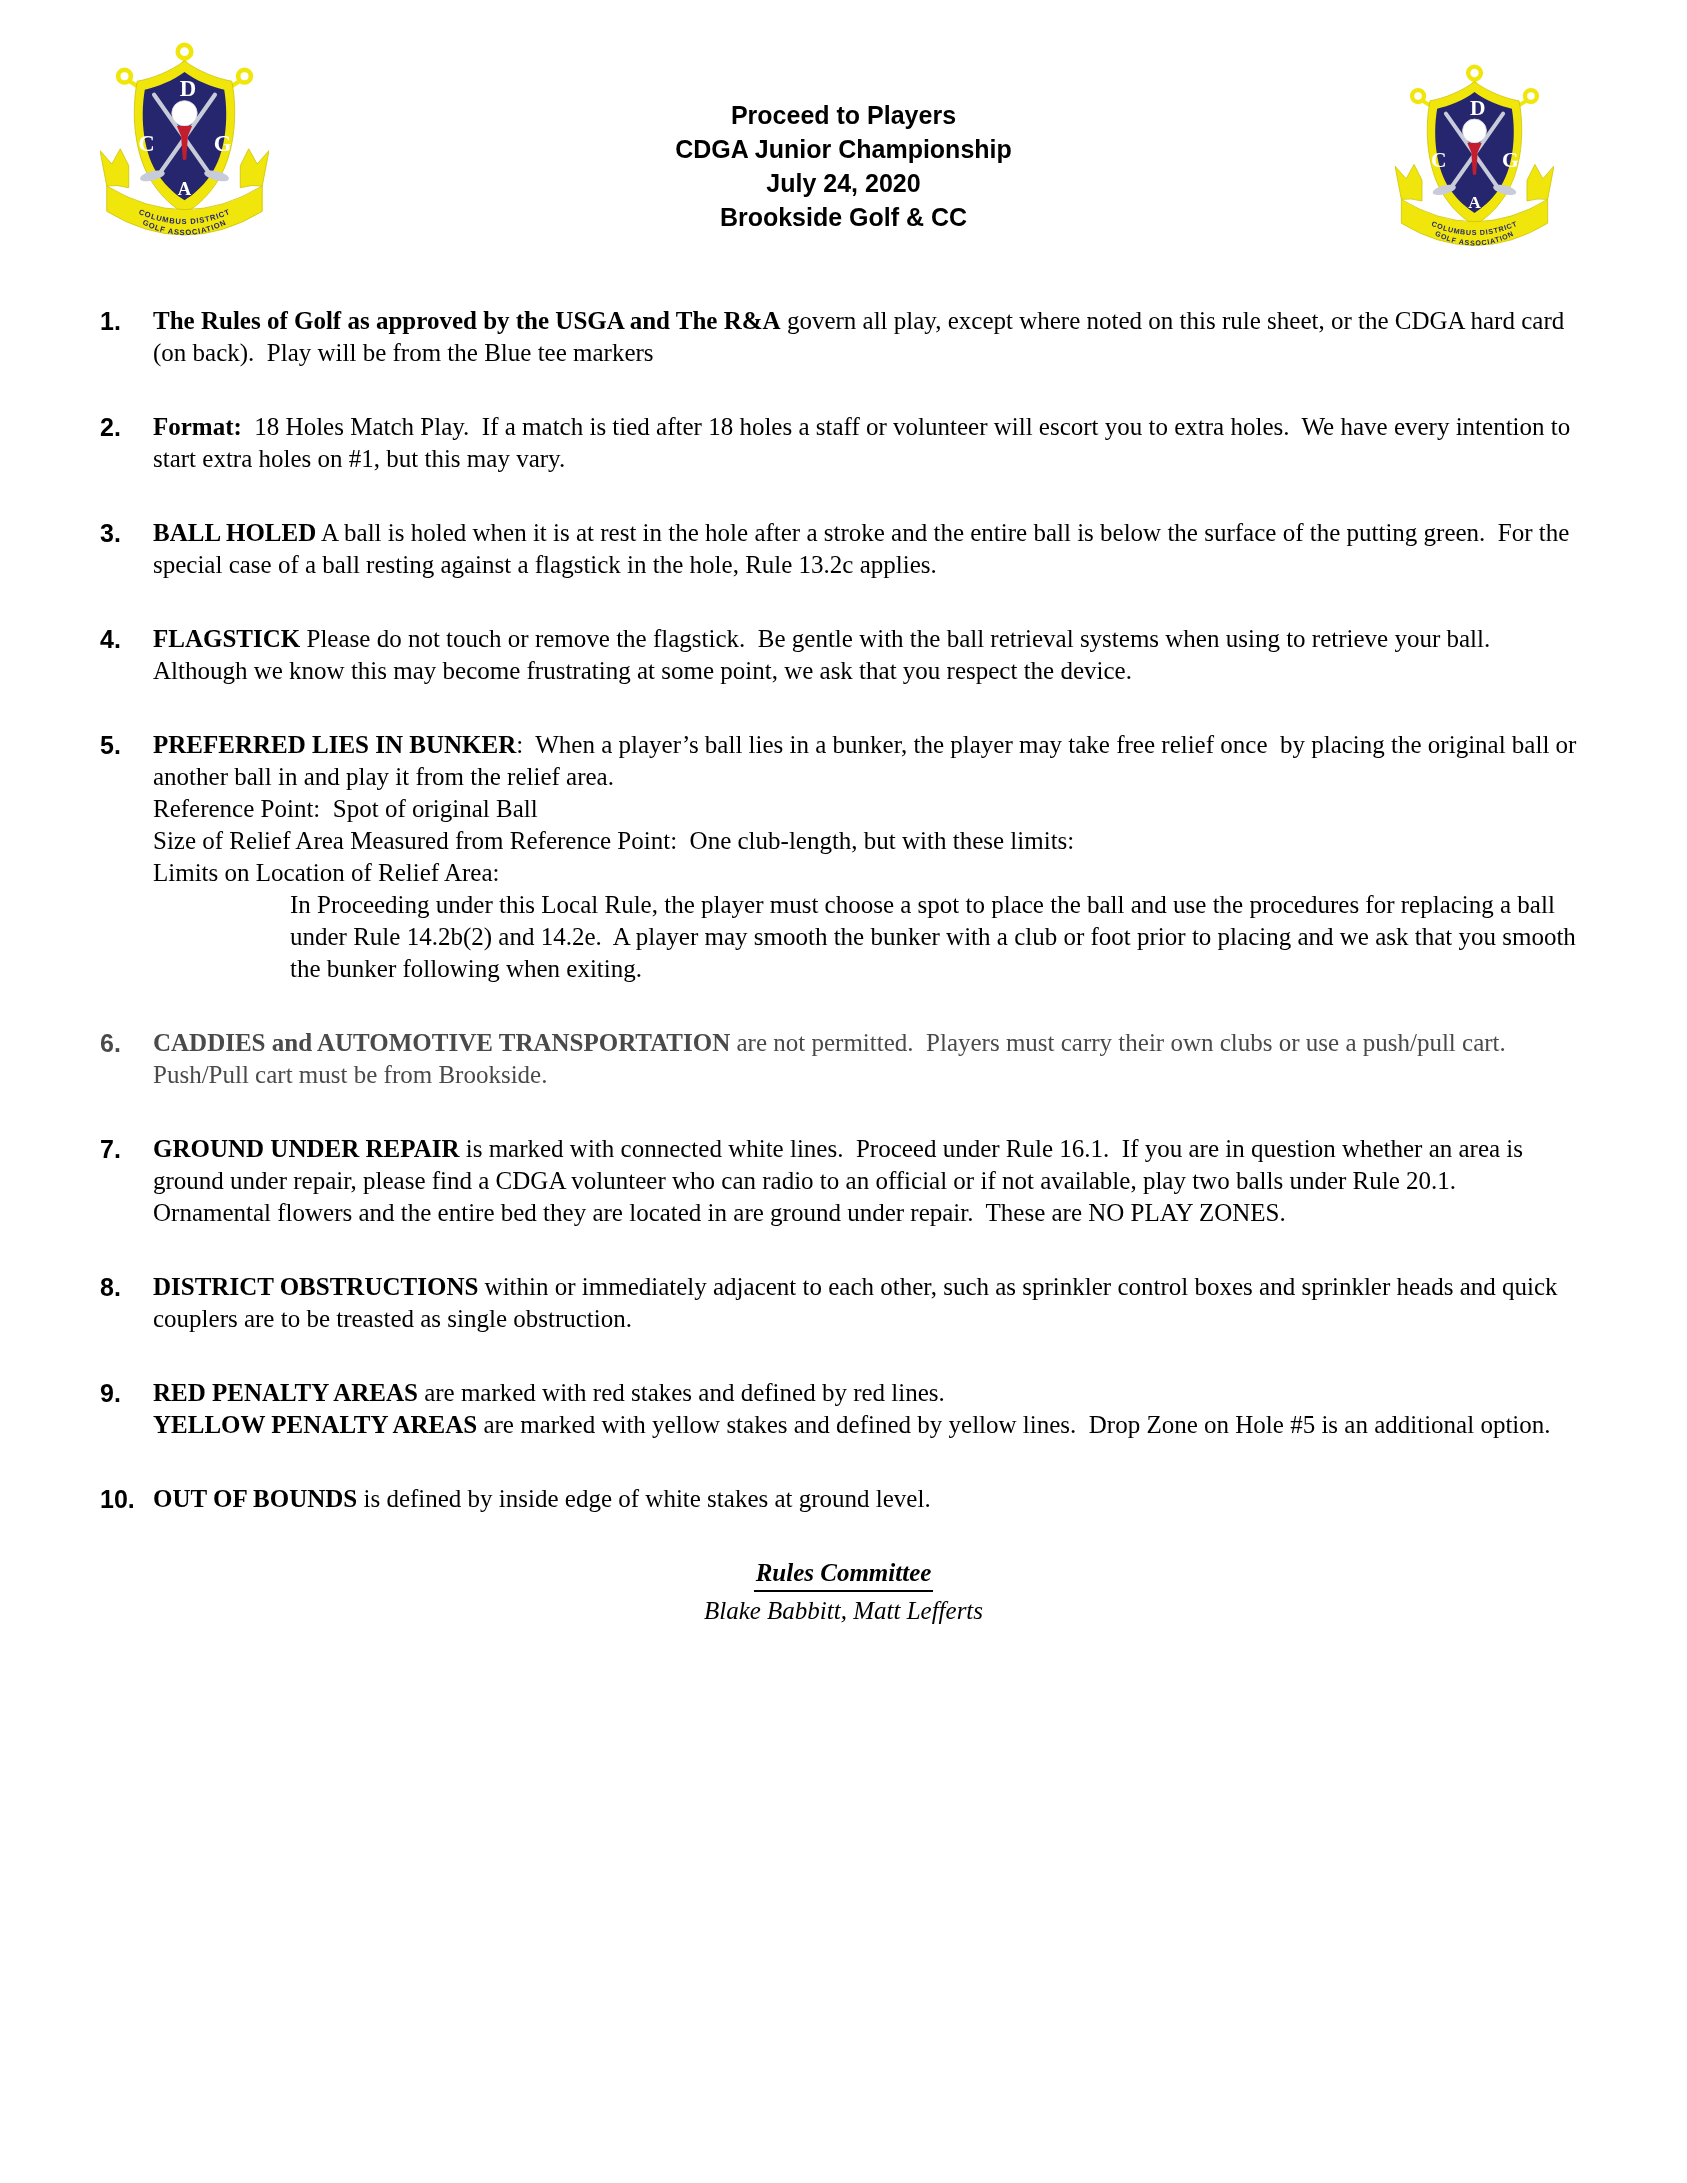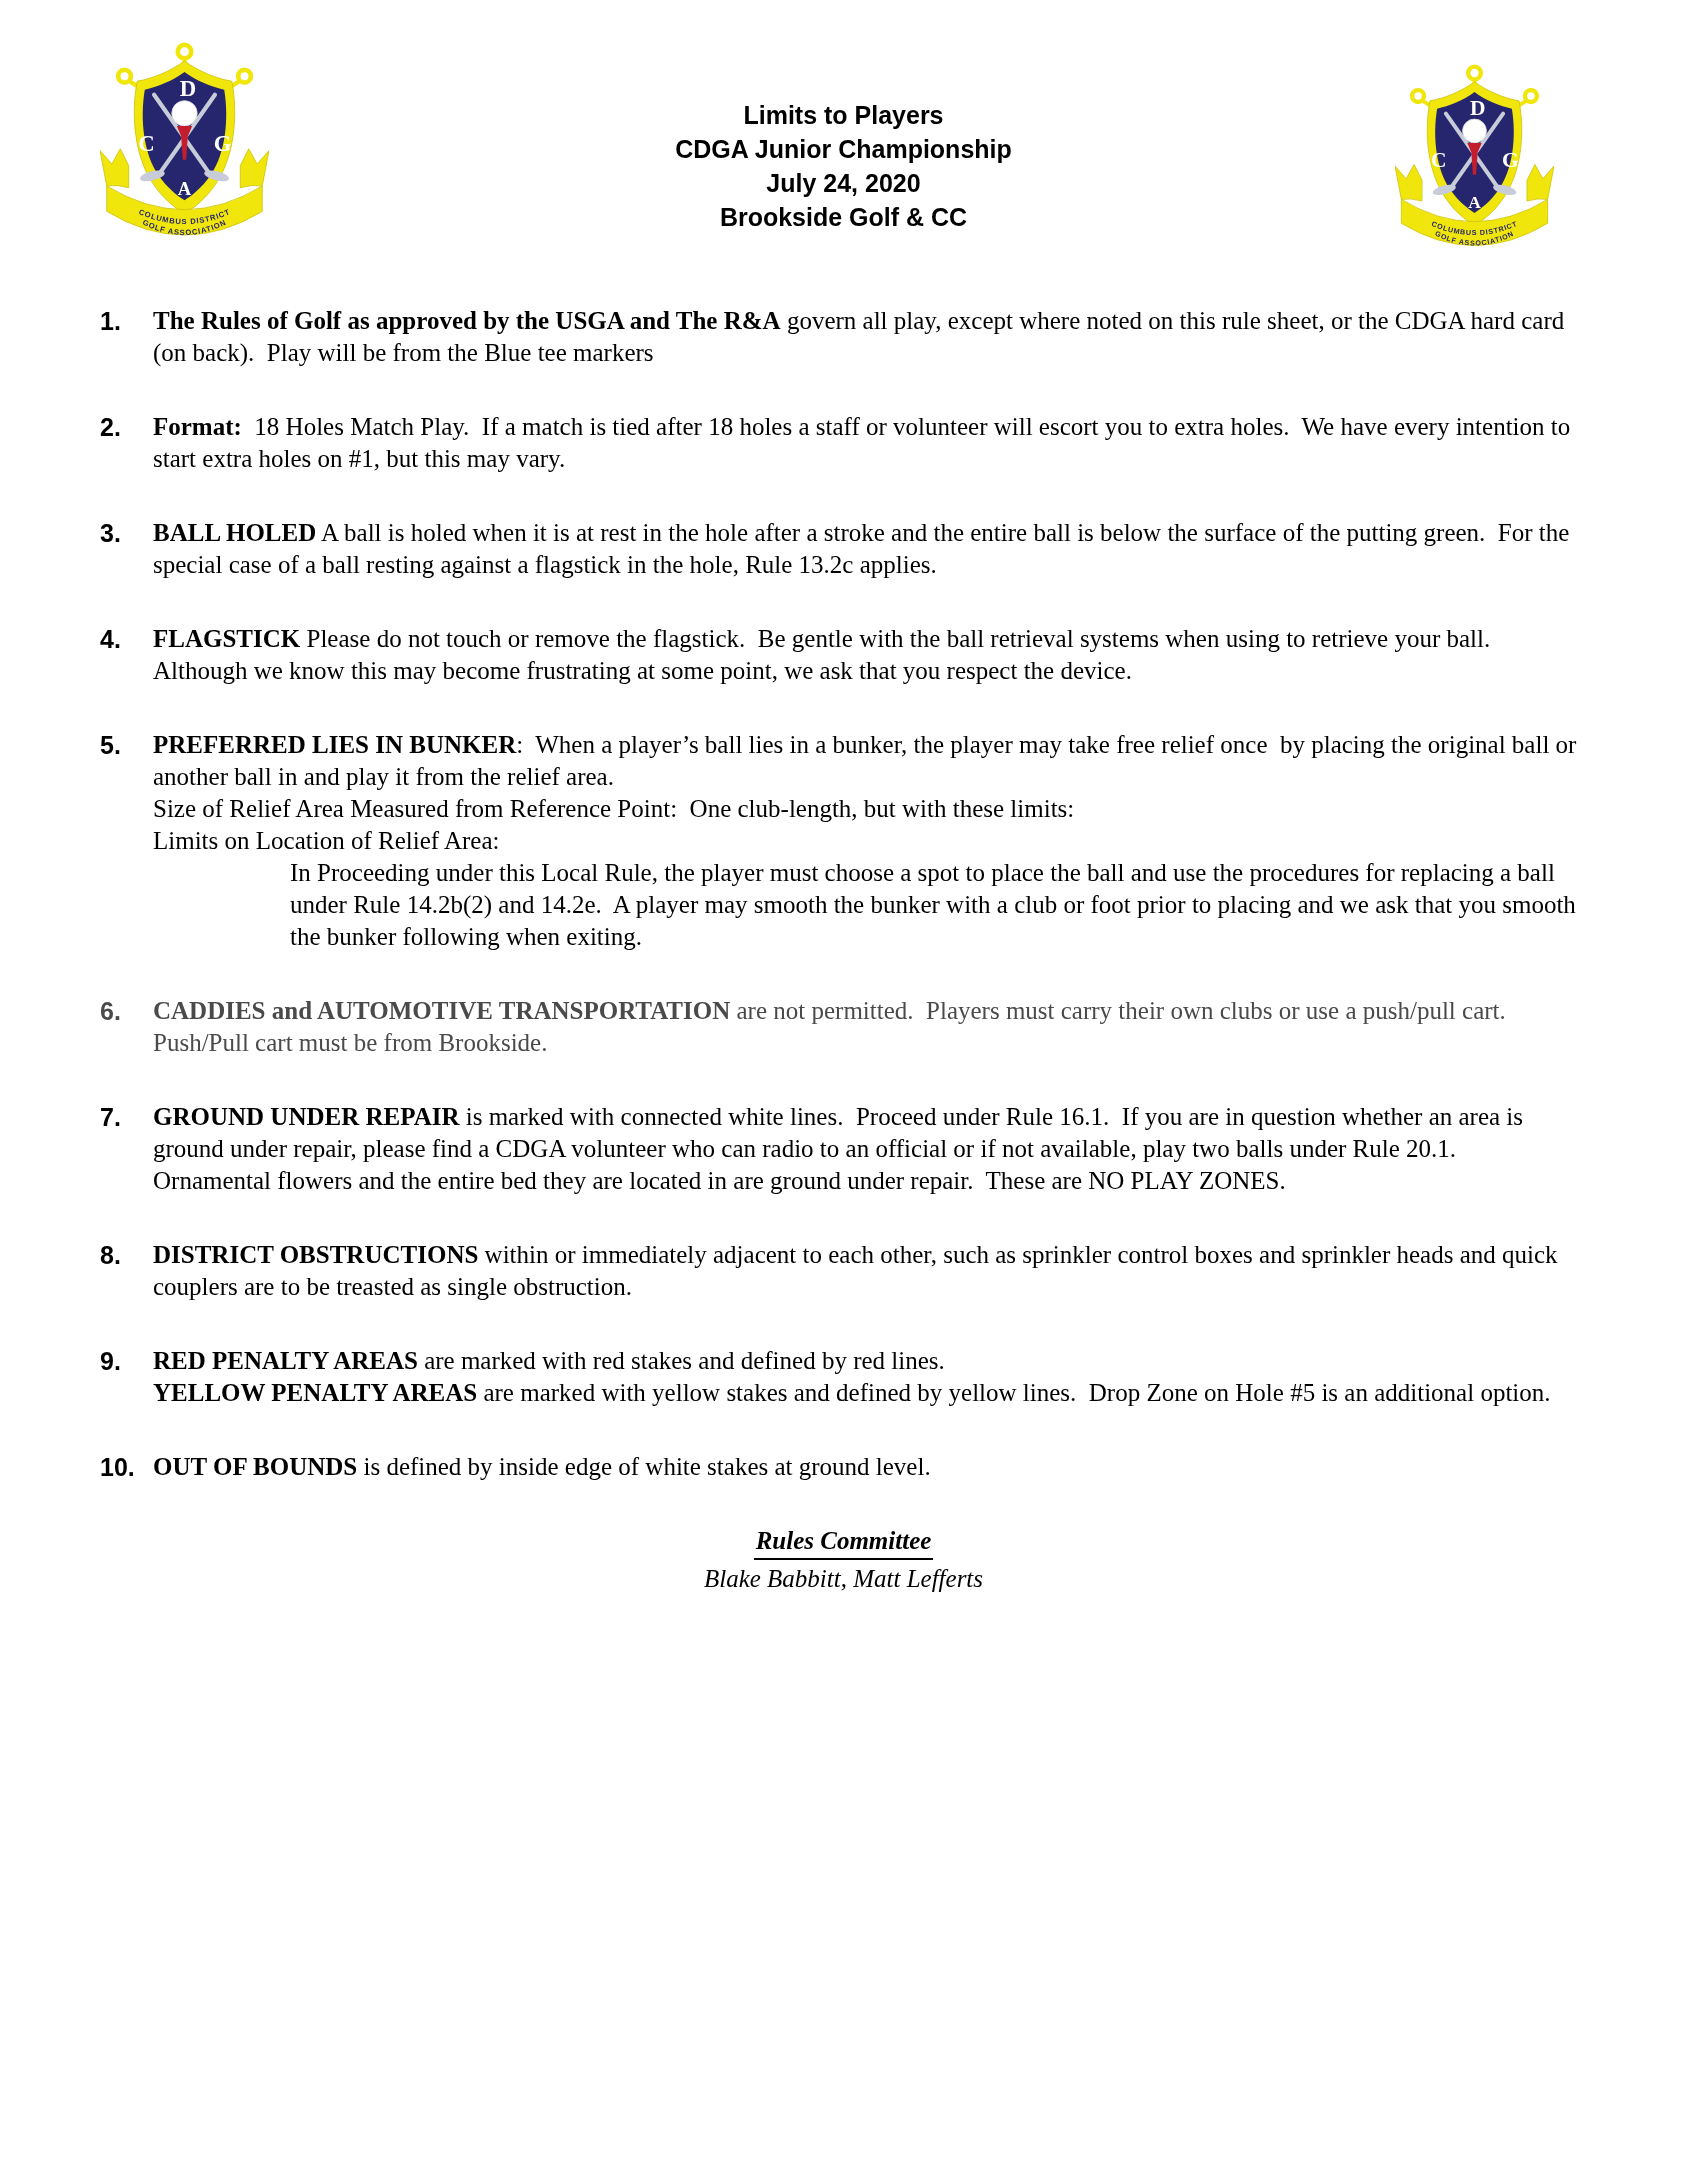--- a/index.html
+++ b/index.html
@@ -129,21 +129,21 @@
 <div class="page">
 
   <svg class="logo logo-left" viewBox="0 0 200 260">
     <use href="#cdga-crest"></use>
   </svg>
   <svg class="logo logo-right" viewBox="0 0 200 260">
     <use href="#cdga-crest"></use>
   </svg>
 
   <header class="header">
-    <div>Limits to Players</div>
+    <div>Proceed to Players</div>
     <div>CDGA Junior Championship</div>
     <div>July 24, 2020</div>
     <div>Brookside Golf &amp; CC</div>
   </header>
 
   <main class="rules">
       <div class="rule-item">
         <span class="rule-num">1.</span>
         <div class="rule-body">
           <div class="rule-para"><span class="lead">The Rules of Golf as approved by the USGA and The R&amp;A</span><span> govern all play, except where noted on this rule sheet, or the CDGA hard card (on back).&nbsp; Play will be from the Blue tee markers</span></div>
@@ -164,20 +164,21 @@
       <div class="rule-item">
         <span class="rule-num">4.</span>
         <div class="rule-body">
           <div class="rule-para"><span class="lead">FLAGSTICK</span><span> Please do not touch or remove the flagstick.&nbsp; Be gentle with the ball retrieval systems when using to retrieve your ball.&nbsp; Although we know this may become frustrating at some point, we ask that you respect the device.</span></div>
         </div>
       </div>
       <div class="rule-item">
         <span class="rule-num">5.</span>
         <div class="rule-body">
           <div class="rule-para"><span class="lead">PREFERRED LIES IN BUNKER</span><span>:&nbsp; When a player’s ball lies in a bunker, the player may take free relief once&nbsp; by placing the original ball or another ball in and play it from the relief area.</span></div>
+          <div class="rule-para"><span>Reference Point:&nbsp; Spot of original Ball</span></div>
           <div class="rule-para"><span>Size of Relief Area Measured from Reference Point:&nbsp; One club-length, but with these limits:</span></div>
           <div class="rule-para"><span>Limits on Location of Relief Area:</span></div>
           <div class="rule-para indent"><span>In Proceeding under this Local Rule, the player must choose a spot to place the ball and use the procedures for replacing a ball under Rule 14.2b(2) and 14.2e.&nbsp; A player may smooth the bunker with a club or foot prior to placing and we ask that you smooth the bunker following when exiting.</span></div>
         </div>
       </div>
       <div class="rule-item" style="color: rgb(74, 74, 74);">
         <span class="rule-num">6.</span>
         <div class="rule-body">
           <div class="rule-para"><span class="lead">CADDIES and AUTOMOTIVE TRANSPORTATION</span><span> are not permitted.&nbsp; Players must carry their own clubs or use a push/pull cart.&nbsp; Push/Pull cart must be from Brookside.</span></div>
         </div>

